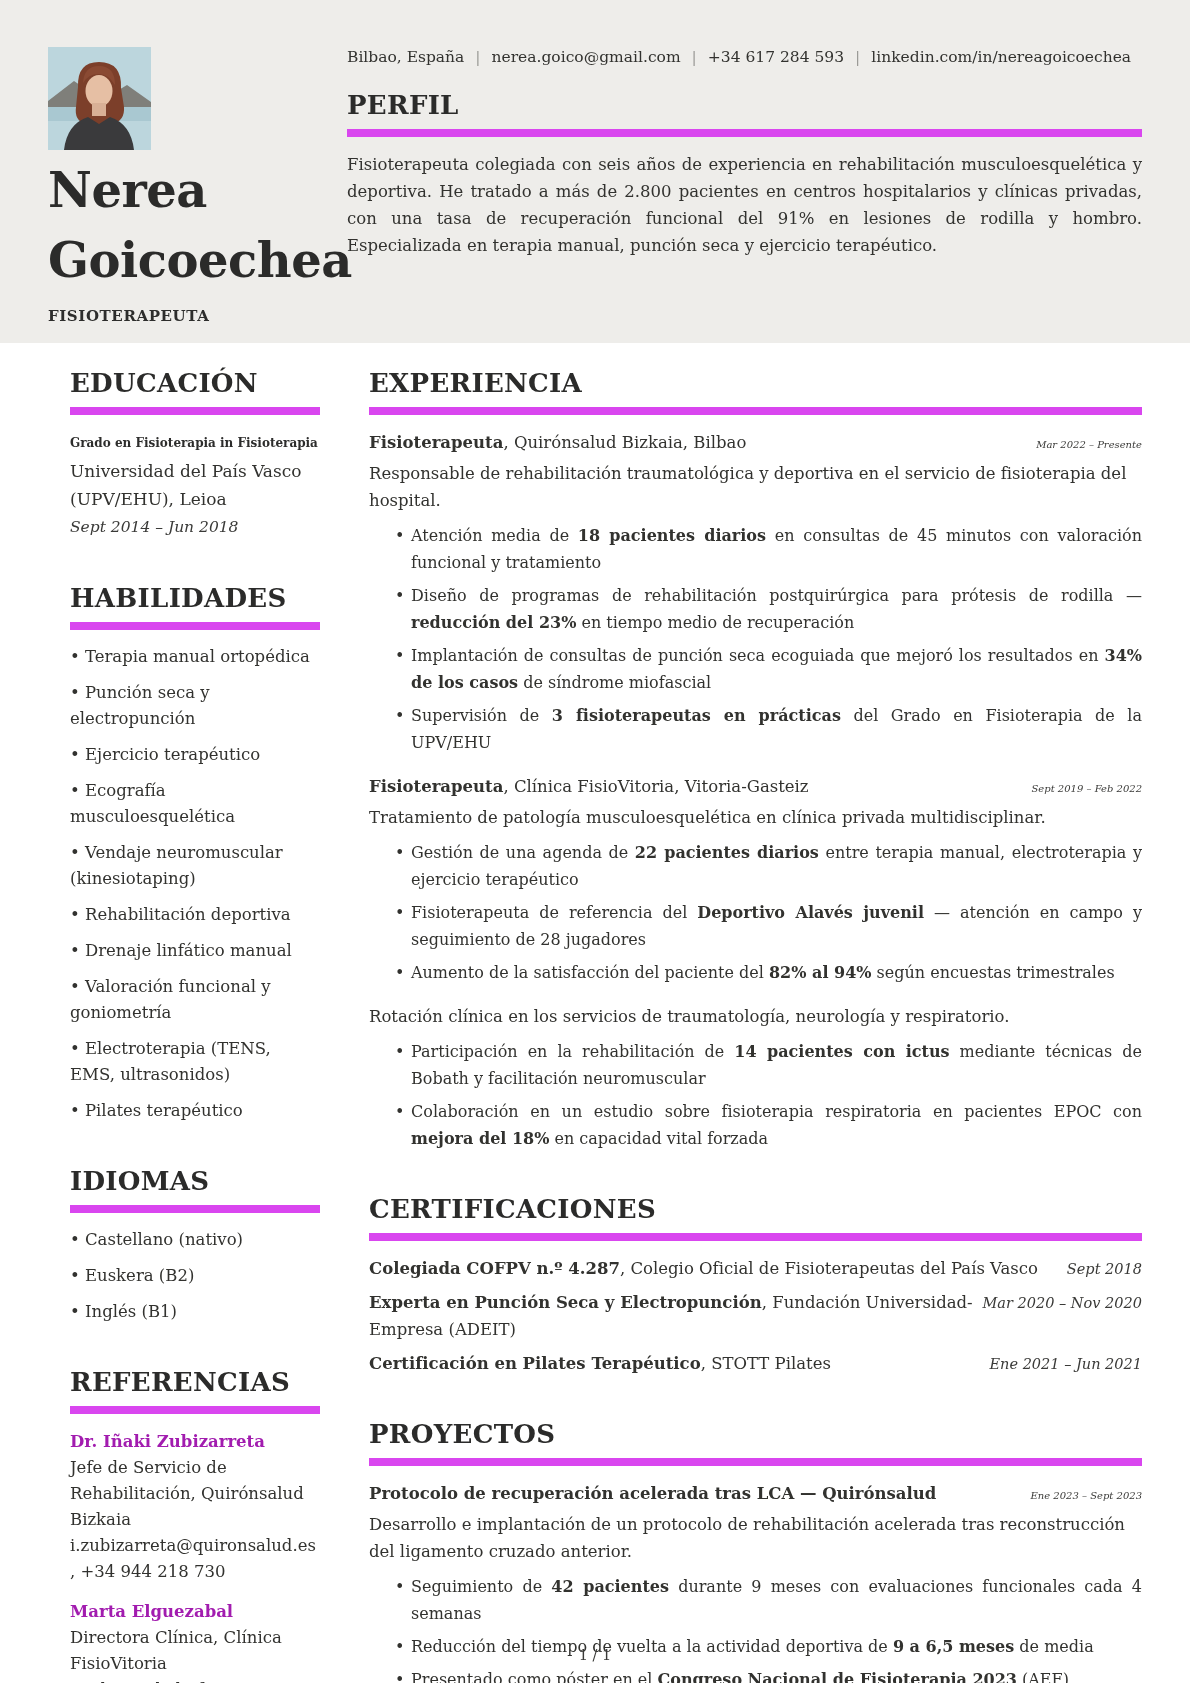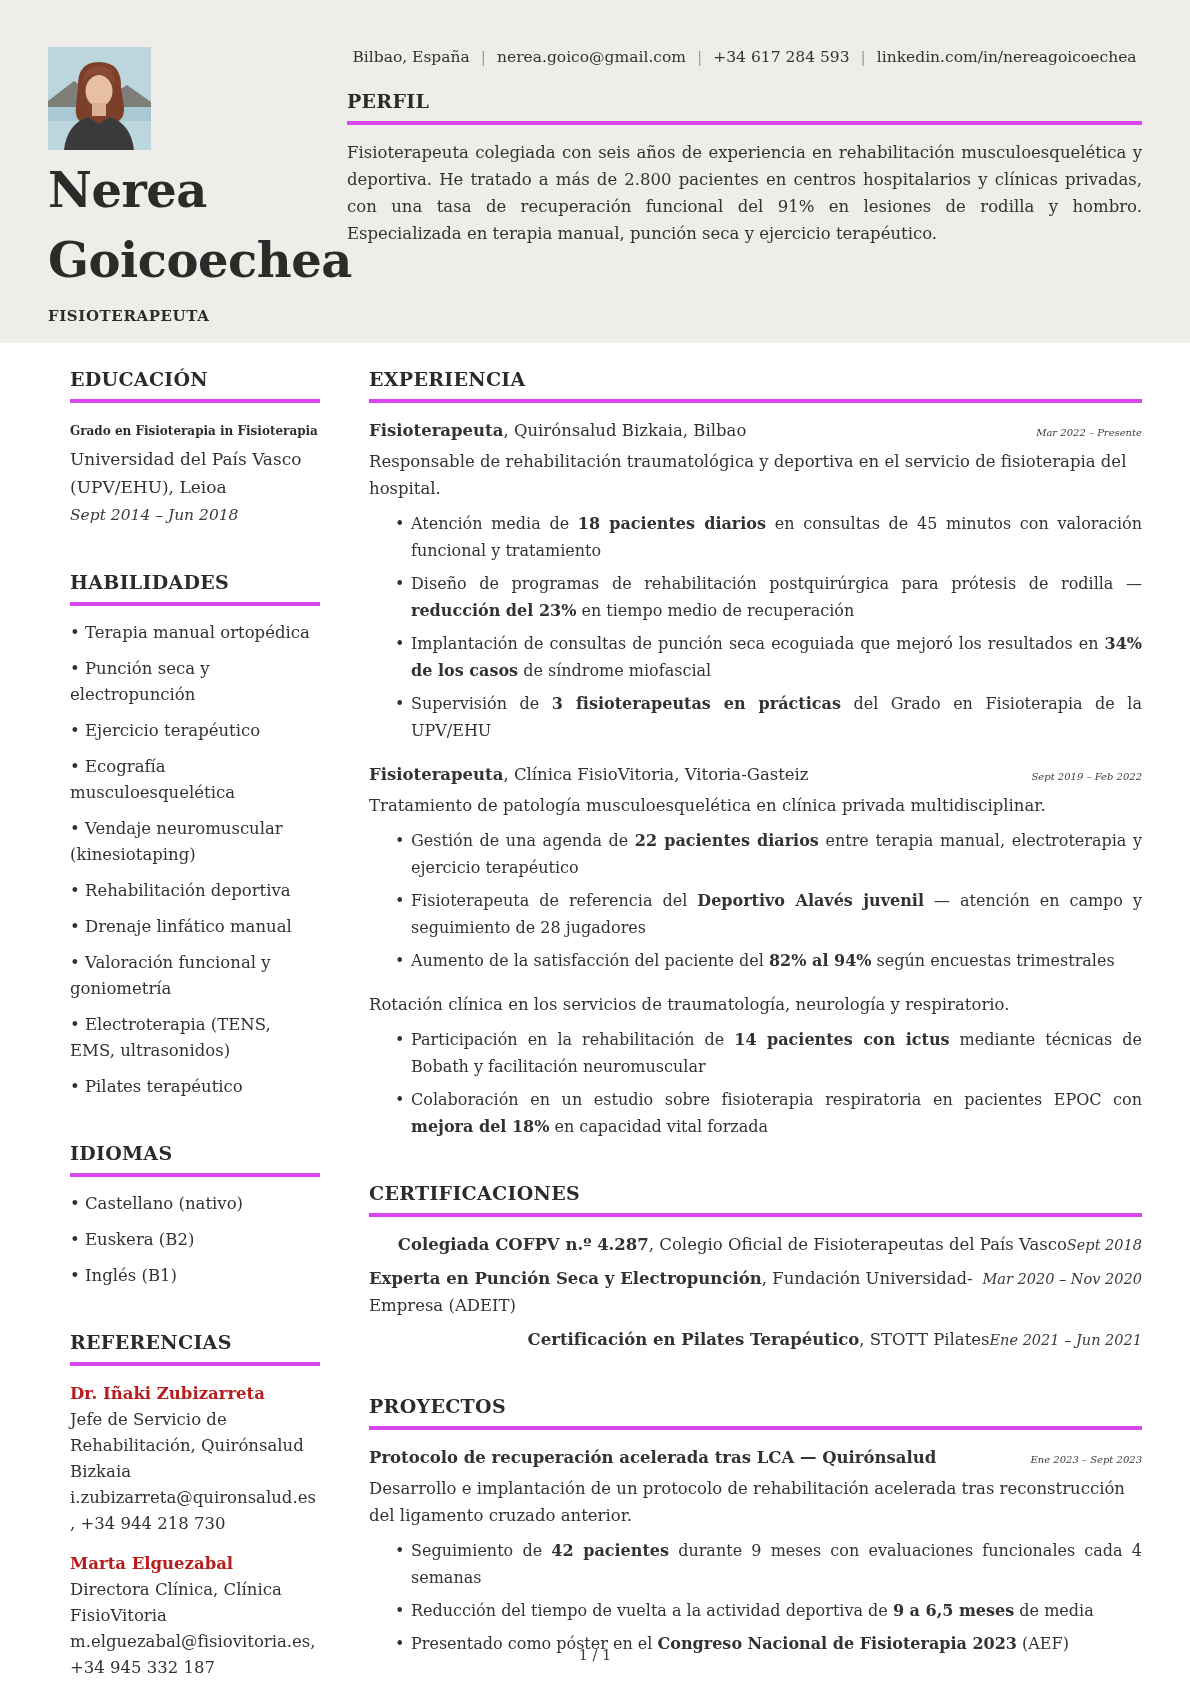--- a/index.html
+++ b/index.html
@@ -15,64 +15,64 @@
     padding:47px 48px 0 48px;display:flex;gap:27px;
   }
   .band-left{width:272px;flex:none;}
   .photo{width:103px;height:103px;display:block;}
   .name{
     margin:6px 0 0 0;font-size:48px;font-weight:700;color:#2b2b2a;
     line-height:1.45;letter-spacing:-0.5px;
   }
   .role{margin-top:12px;font-size:15px;font-weight:700;letter-spacing:0.6px;color:#2d2d2c;}
   .band-right{flex:1;min-width:0;padding-top:1px;}
-  .contact{font-size:15.5px;color:#32322f;margin-bottom:24px;white-space:nowrap;text-align:center;}
+  .contact{font-size:15.5px;color:#32322f;margin-bottom:24px;white-space:nowrap;}
   .contact .pipe{color:#9b9b97;margin:0 11px;font-weight:400;}
 
   
   .section-h{
-    margin:0 0 14px 0;font-size:19px;font-weight:700;color:#2b2b2a;
-    letter-spacing:0.3px;padding-bottom:9px;border-bottom:4px solid #d946ef;
+    margin:0 0 14px 0;font-size:26px;font-weight:700;color:#2b2b2a;
+    letter-spacing:0.3px;padding-bottom:9px;border-bottom:8px solid #d946ef;
   }
   .profile-text{margin:0;font-size:16.5px;line-height:27px;color:#32322f;text-align:justify;}
 
   
   .columns{display:flex;gap:27px;padding:25px 48px 0 48px;}
   .col-left{width:272px;flex:none;}
   .col-right{flex:1;min-width:0;}
   .section{margin-top:0;margin-left:22px;}
   .section + .section{margin-top:42px;}
 
   
   .edu-degree{font-size:12px;font-weight:700;line-height:28px;color:#2d2d2c;}
   .edu-school{font-size:17px;line-height:28px;color:#32322f;}
   .edu-dates{font-size:15.5px;line-height:28px;font-style:italic;color:#3a3a38;}
   .plain-list{list-style:none;margin:0;padding:0;}
   .plain-list li{font-size:16.5px;line-height:26px;margin-bottom:10px;color:#32322f;}
   .plain-list li::before{content:"\2022\00a0";}
   .ref-entry{margin-bottom:13px;}
-  .ref-name{font-size:16.5px;font-weight:700;line-height:27px;color:#b91c1c;}
+  .ref-name{font-size:16.5px;font-weight:700;line-height:27px;color:#a21caf;}
   .ref-line{font-size:16.5px;line-height:26px;color:#32322f;overflow-wrap:break-word;}
 
   
   .entry{margin-bottom:17px;}
   .entry:last-child{margin-bottom:0;}
   .entry-head{display:flex;justify-content:space-between;align-items:baseline;gap:18px;margin-bottom:2px;}
   .entry-title{font-size:16.5px;line-height:27px;color:#32322f;}
   .entry-date{flex:none;font-size:10px;font-style:italic;color:#3a3a38;white-space:nowrap;line-height:27px;}
   .entry-sub{font-size:16.5px;line-height:27px;color:#32322f;margin:0 0 8px 0;}
   .bullets{list-style:none;margin:0;padding:0;}
   .bullets li{
     font-size:16px;line-height:27px;margin-bottom:6px;color:#32322f;
     padding-left:42px;text-align:justify;
   }
   .bullets li::before{
     content:"\2022";display:inline-block;width:16px;margin-left:-16px;color:#32322f;
   }
-  .cert-row{display:flex;justify-content:flex-end;align-items:flex-start;gap:0;margin-bottom:7px;}
+  .cert-row{display:flex;justify-content:space-between;align-items:flex-start;gap:0;margin-bottom:7px;}
   .cert-text{font-size:16.5px;line-height:27px;color:#32322f;}
   .cert-date{flex:none;font-size:14.5px;font-style:italic;color:#3a3a38;white-space:nowrap;line-height:25px;padding-top:2px;}
 
   .footer{
     position:absolute;left:0;right:0;bottom:20px;text-align:center;
     font-size:14.5px;color:#3a3a38;
   }
 </style>
 </head>
 <body>

